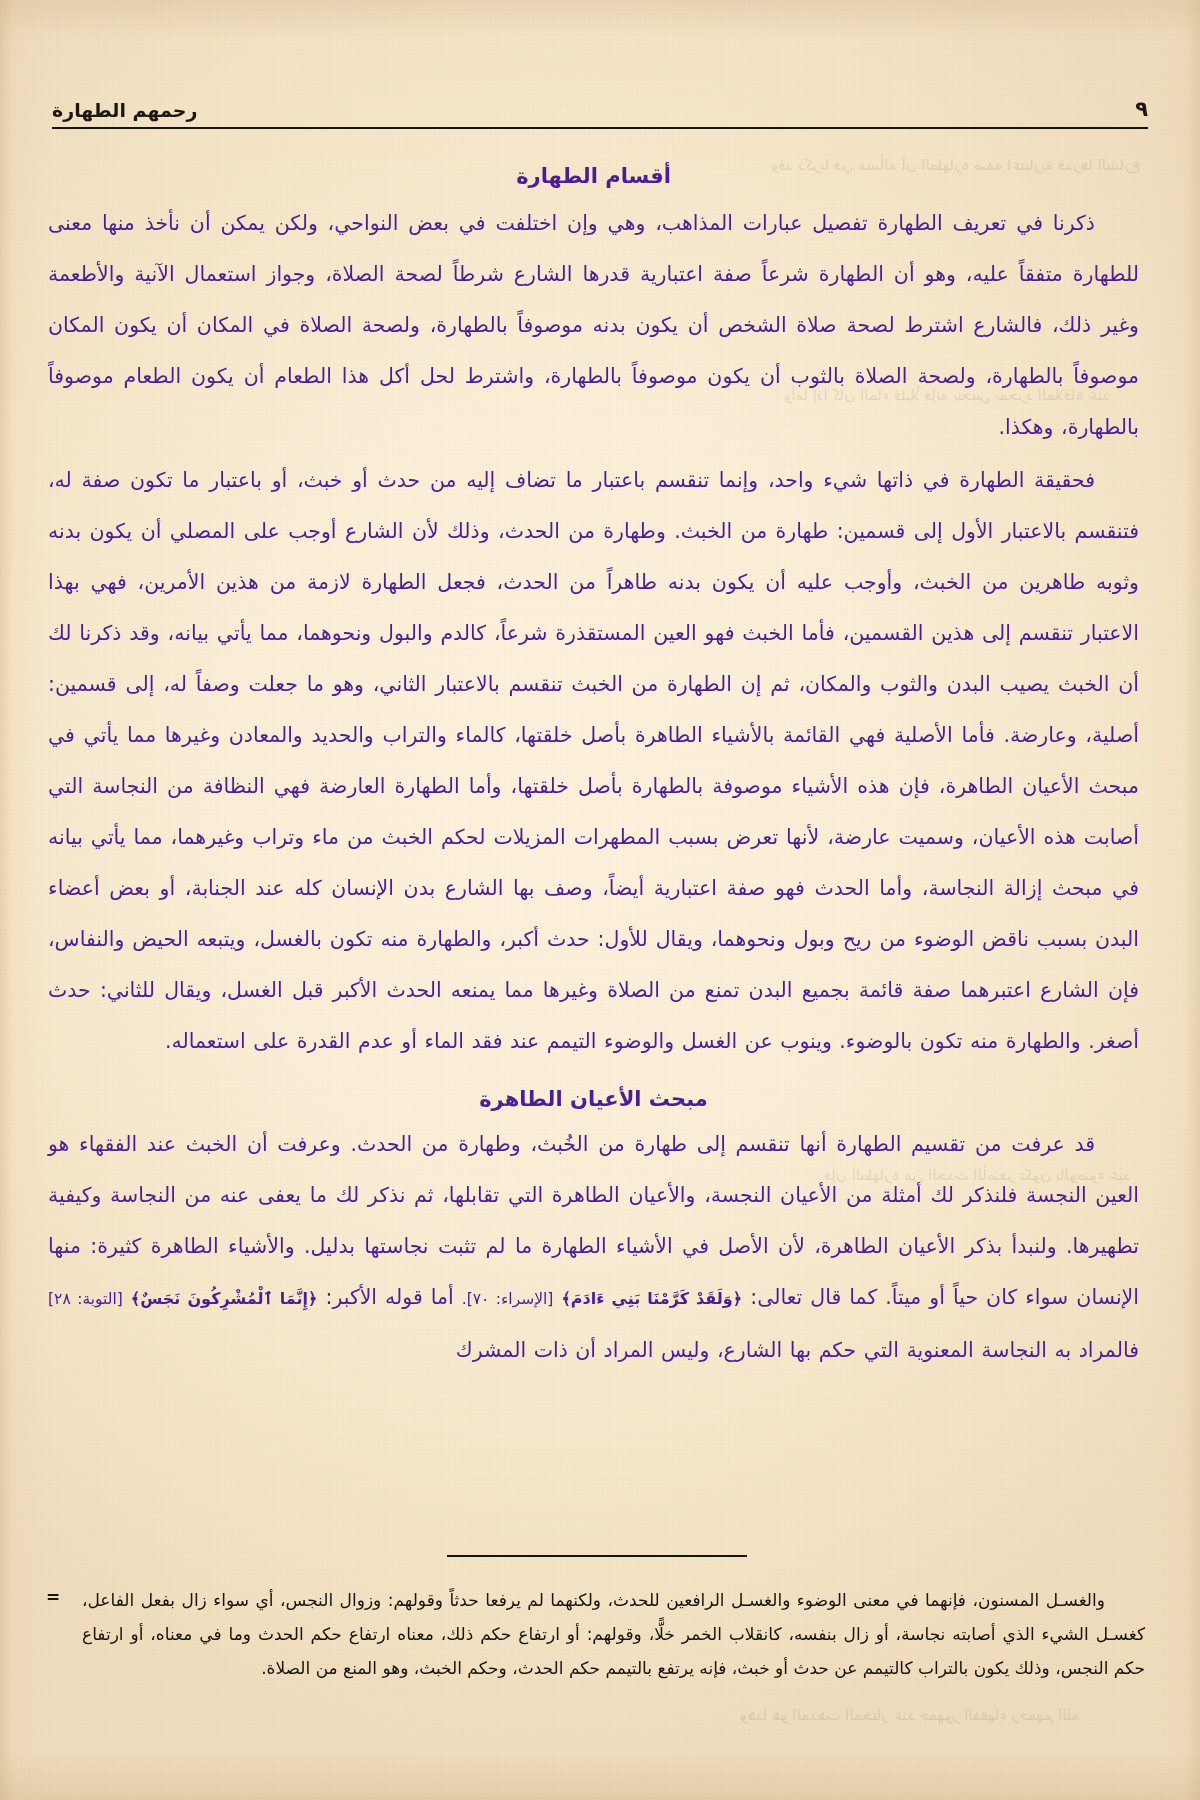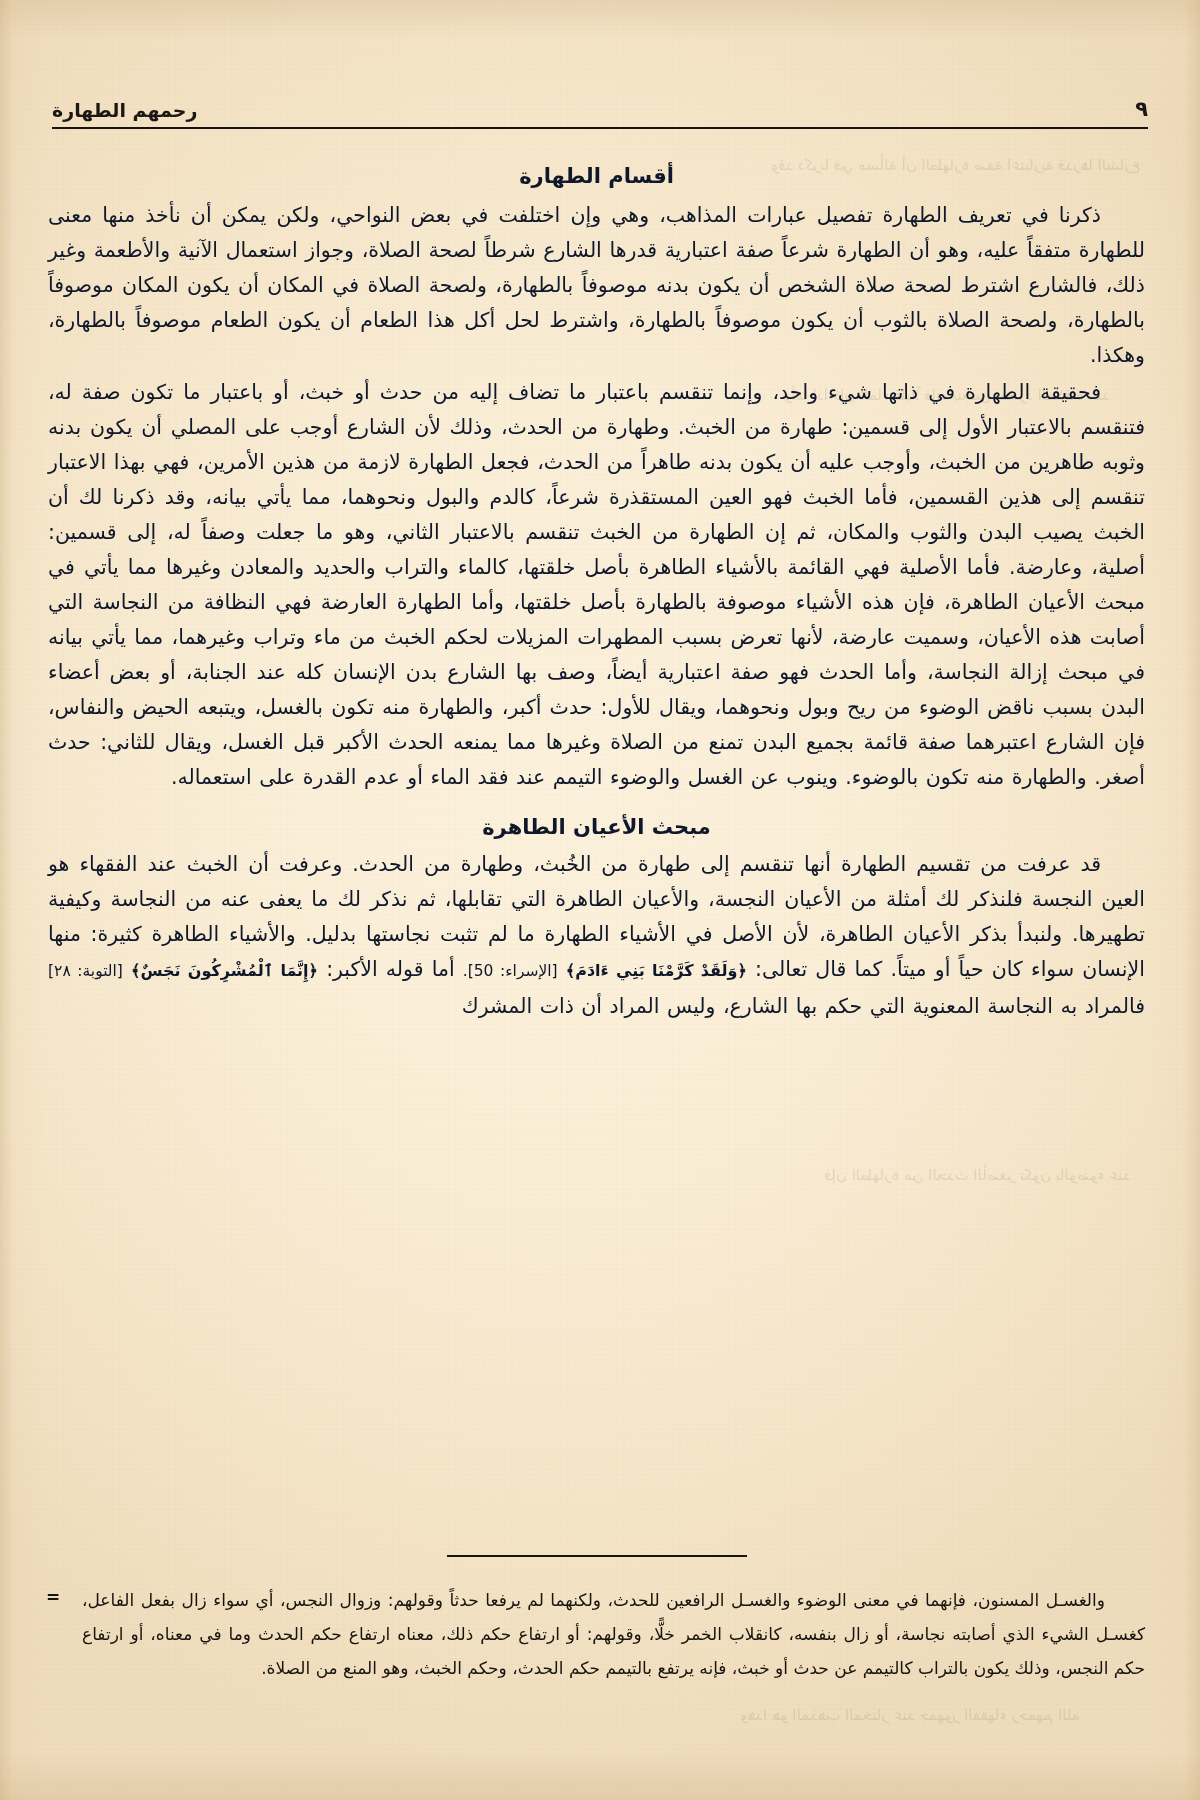--- a/index.html
+++ b/index.html
@@ -97,37 +97,37 @@
     right: 52px;
     top: 127px;
     height: 0;
     border-top: 2.2px solid #17130e;
   }
 
   
   .content {
     position: absolute;
     top: 150px;
-    right: 55px;
+    right: 61px;
     left: 48px;
-    color: #0f172a;
+    color: #4c1d95;
   }
   h2.section {
     margin: 14px 0 10px 0;
     text-align: center;
     font-size: 21px;
     font-weight: bold;
     letter-spacing: 0;
   }
   h2.section.tight { margin-top: 20px; margin-bottom: 8px; text-align: center; }
 
   p.para {
     margin: 0 0 2px 0;
     font-size: 20.5px;
-    line-height: 35px;
+    line-height: 51px;
     text-align: justify;
     text-align-last: right;
     text-justify: inter-word;
     word-spacing: 1px;
   }
   p.para.indent { text-indent: 44px; }
   p.para.lastcenter { text-align-last: center; }
 
   .verse {
     font-size: 16px;
@@ -199,21 +199,21 @@
     <p class="para indent">ذكرنا في تعريف الطهارة تفصيل عبارات المذاهب، وهي وإن اختلفت في بعض النواحي، ولكن يمكن أن نأخذ منها معنى للطهارة متفقاً عليه، وهو أن الطهارة شرعاً صفة اعتبارية قدرها الشارع شرطاً لصحة الصلاة، وجواز استعمال الآنية والأطعمة وغير ذلك، فالشارع اشترط لصحة صلاة الشخص أن يكون بدنه موصوفاً بالطهارة، ولصحة الصلاة في المكان أن يكون المكان موصوفاً بالطهارة، ولصحة الصلاة بالثوب أن يكون موصوفاً بالطهارة، واشترط لحل أكل هذا الطعام أن يكون الطعام موصوفاً بالطهارة، وهكذا.</p>
 
     <p class="para indent">فحقيقة الطهارة في ذاتها شيء واحد، وإنما تنقسم باعتبار ما تضاف إليه من حدث أو خبث، أو باعتبار ما تكون صفة له، فتنقسم بالاعتبار الأول إلى قسمين: طهارة من الخبث. وطهارة من الحدث، وذلك لأن الشارع أوجب على المصلي أن يكون بدنه وثوبه طاهرين من الخبث، وأوجب عليه أن يكون بدنه طاهراً من الحدث، فجعل الطهارة لازمة من هذين الأمرين، فهي بهذا الاعتبار تنقسم إلى هذين القسمين، فأما الخبث فهو العين المستقذرة شرعاً، كالدم والبول ونحوهما، مما يأتي بيانه، وقد ذكرنا لك أن الخبث يصيب البدن والثوب والمكان، ثم إن الطهارة من الخبث تنقسم بالاعتبار الثاني، وهو ما جعلت وصفاً له، إلى قسمين: أصلية، وعارضة. فأما الأصلية فهي القائمة بالأشياء الطاهرة بأصل خلقتها، كالماء والتراب والحديد والمعادن وغيرها مما يأتي في مبحث الأعيان الطاهرة، فإن هذه الأشياء موصوفة بالطهارة بأصل خلقتها، وأما الطهارة العارضة فهي النظافة من النجاسة التي أصابت هذه الأعيان، وسميت عارضة، لأنها تعرض بسبب المطهرات المزيلات لحكم الخبث من ماء وتراب وغيرهما، مما يأتي بيانه في مبحث إزالة النجاسة، وأما الحدث فهو صفة اعتبارية أيضاً، وصف بها الشارع بدن الإنسان كله عند الجنابة، أو بعض أعضاء البدن بسبب ناقض الوضوء من ريح وبول ونحوهما، ويقال للأول: حدث أكبر، والطهارة منه تكون بالغسل، ويتبعه الحيض والنفاس، فإن الشارع اعتبرهما صفة قائمة بجميع البدن تمنع من الصلاة وغيرها مما يمنعه الحدث الأكبر قبل الغسل، ويقال للثاني: حدث أصغر. والطهارة منه تكون بالوضوء. وينوب عن الغسل والوضوء التيمم عند فقد الماء أو عدم القدرة على استعماله.</p>
 
 
     <h2 class="section tight">مبحث الأعيان الطاهرة</h2>
 
     <p class="para indent">
       <span>قد عرفت من تقسيم الطهارة أنها تنقسم إلى طهارة من الخُبث، وطهارة من الحدث. وعرفت أن الخبث عند الفقهاء هو العين النجسة فلنذكر لك أمثلة من الأعيان النجسة، والأعيان الطاهرة التي تقابلها، ثم نذكر لك ما يعفى عنه من النجاسة وكيفية تطهيرها. ولنبدأ بذكر الأعيان الطاهرة، لأن الأصل في الأشياء الطهارة ما لم تثبت نجاستها بدليل. والأشياء الطاهرة كثيرة: منها الإنسان سواء كان حياً أو ميتاً. كما قال تعالى:</span>
       <span class="verse">﴿وَلَقَدْ كَرَّمْنَا بَنِي ءَادَمَ﴾</span>
-      <span class="ref">[الإسراء: 50].</span>
+      <span class="ref">[الإسراء: ٧٠].</span>
       <span>أما قوله الأكبر:</span>
       <span class="verse">﴿إِنَّمَا ٱلْمُشْرِكُونَ نَجَسٌ﴾</span>
       <span class="ref">[التوبة: ٢٨]</span>
       <span>فالمراد به النجاسة المعنوية التي حكم بها الشارع، وليس المراد أن ذات المشرك</span>
     </p>
 
   </div>
 
   <div class="foot-wrap">
     <div class="foot-rule"></div>

